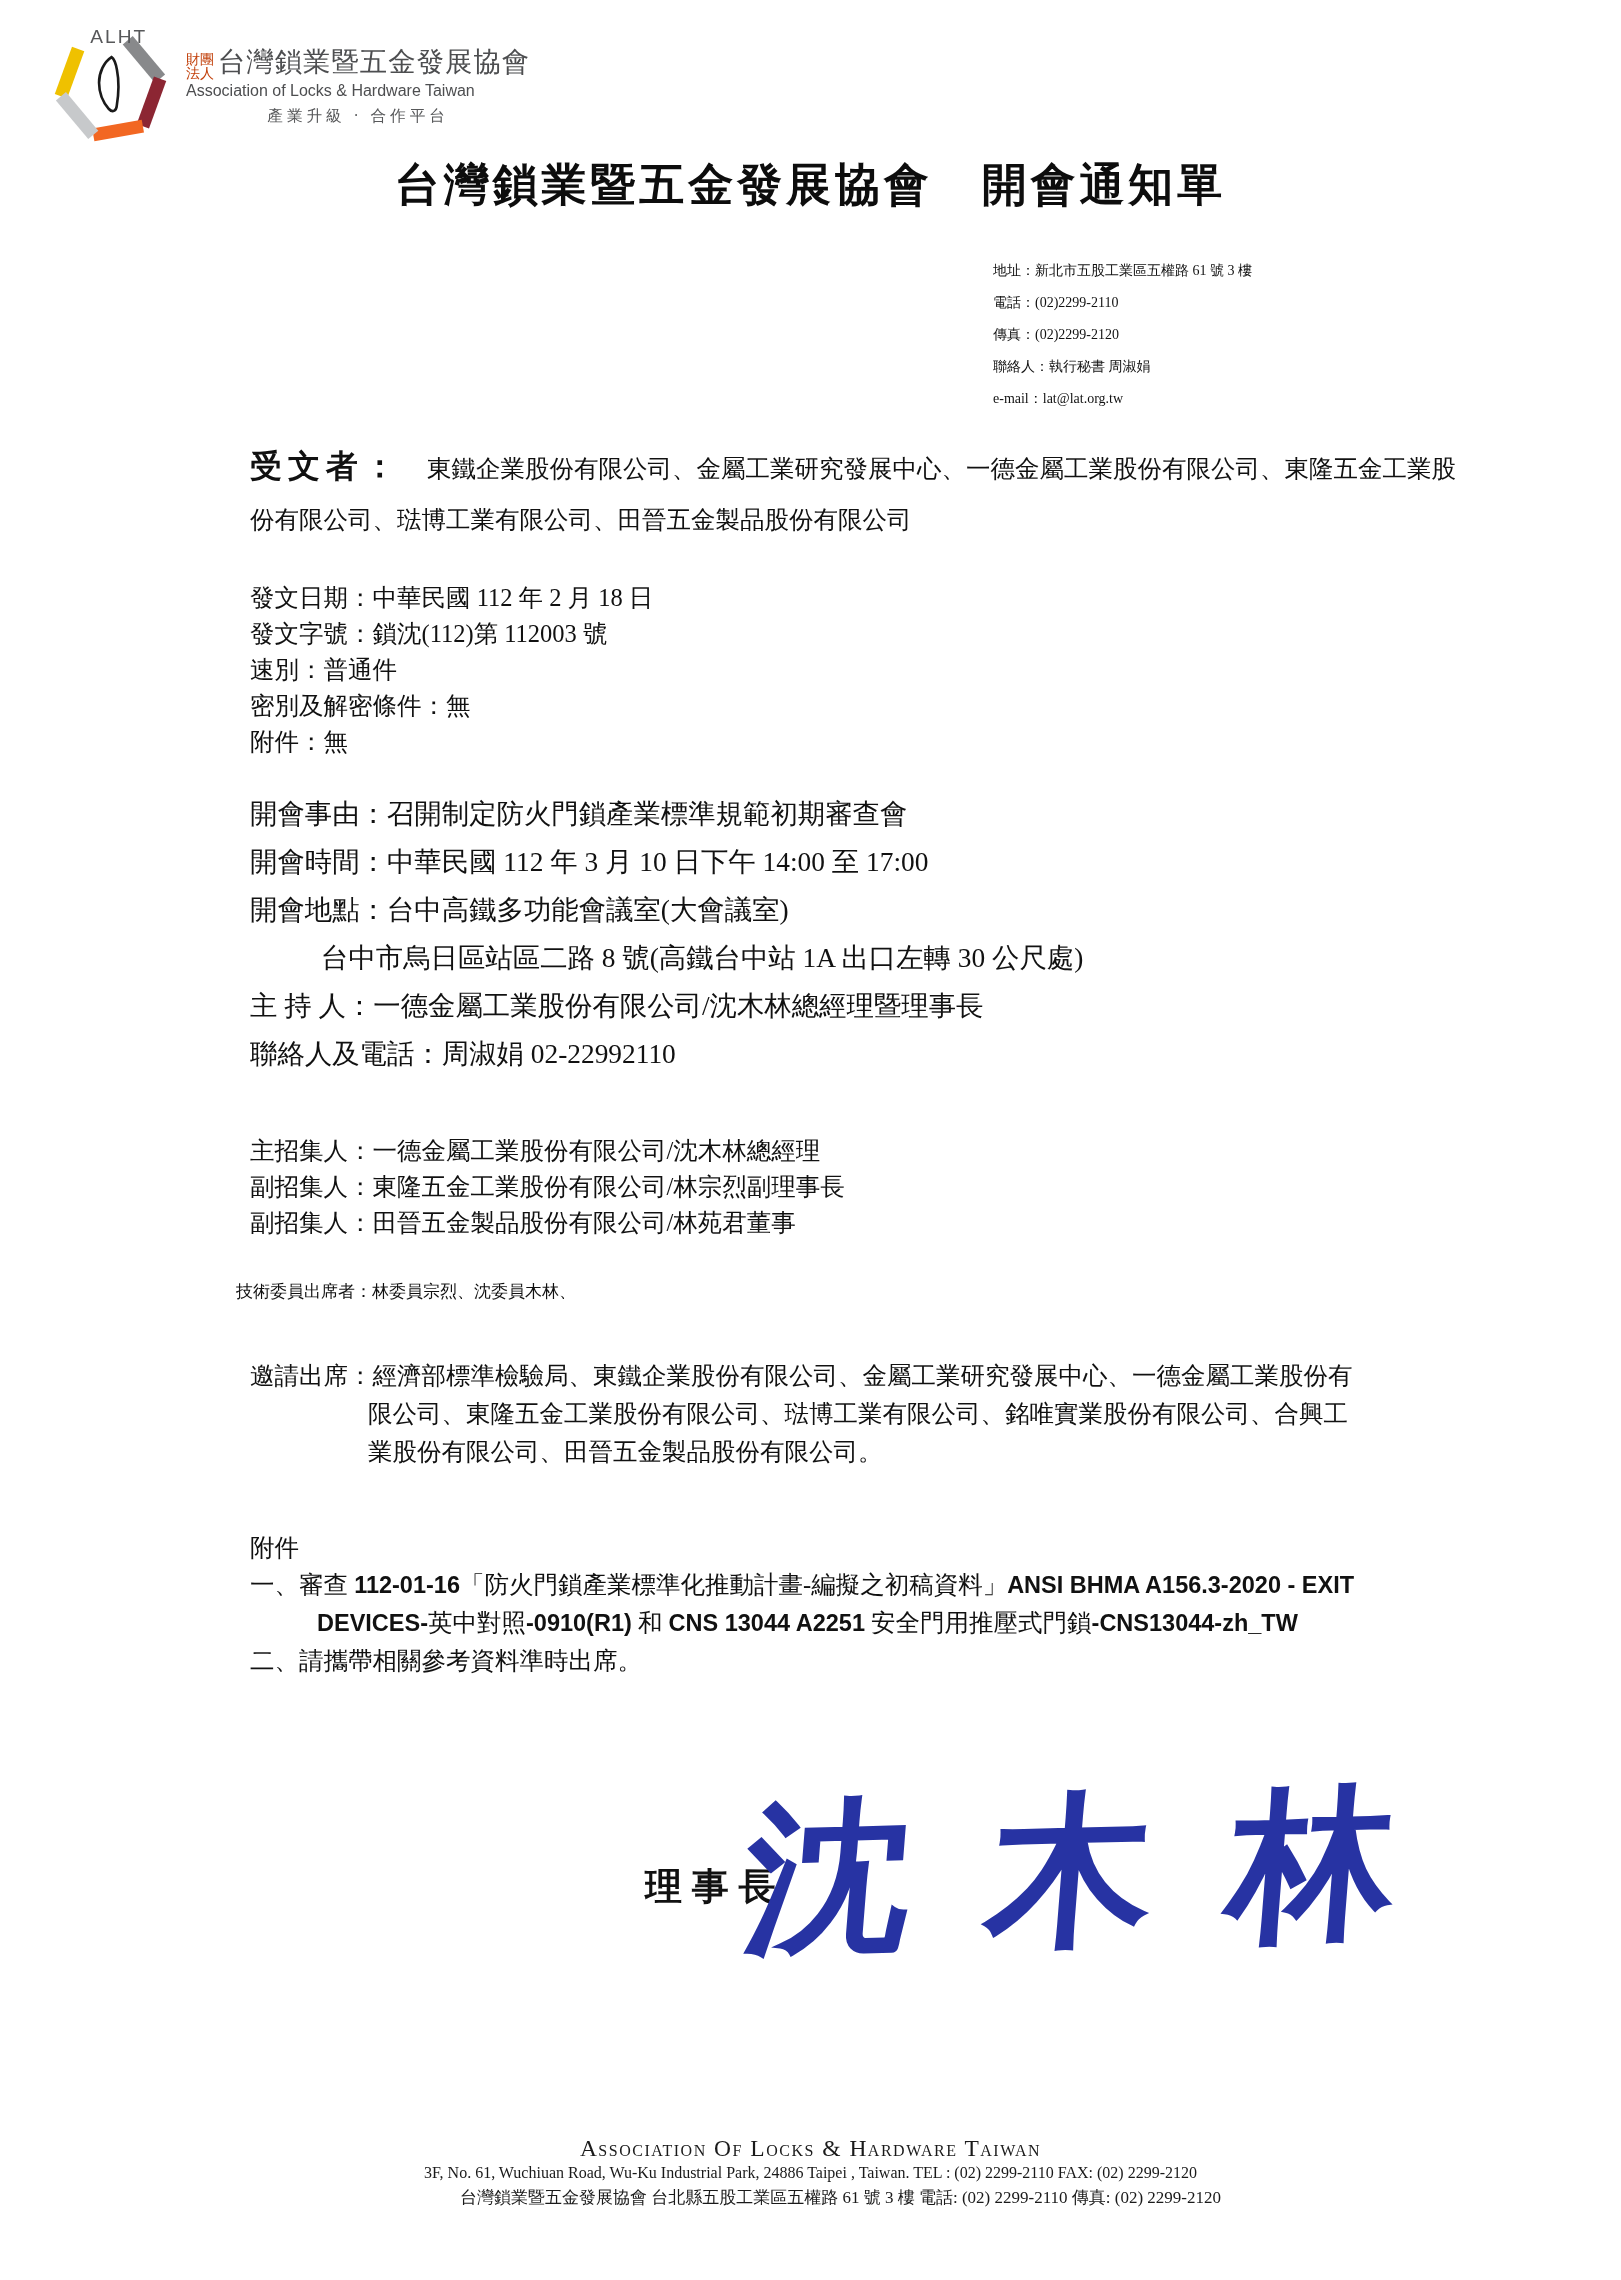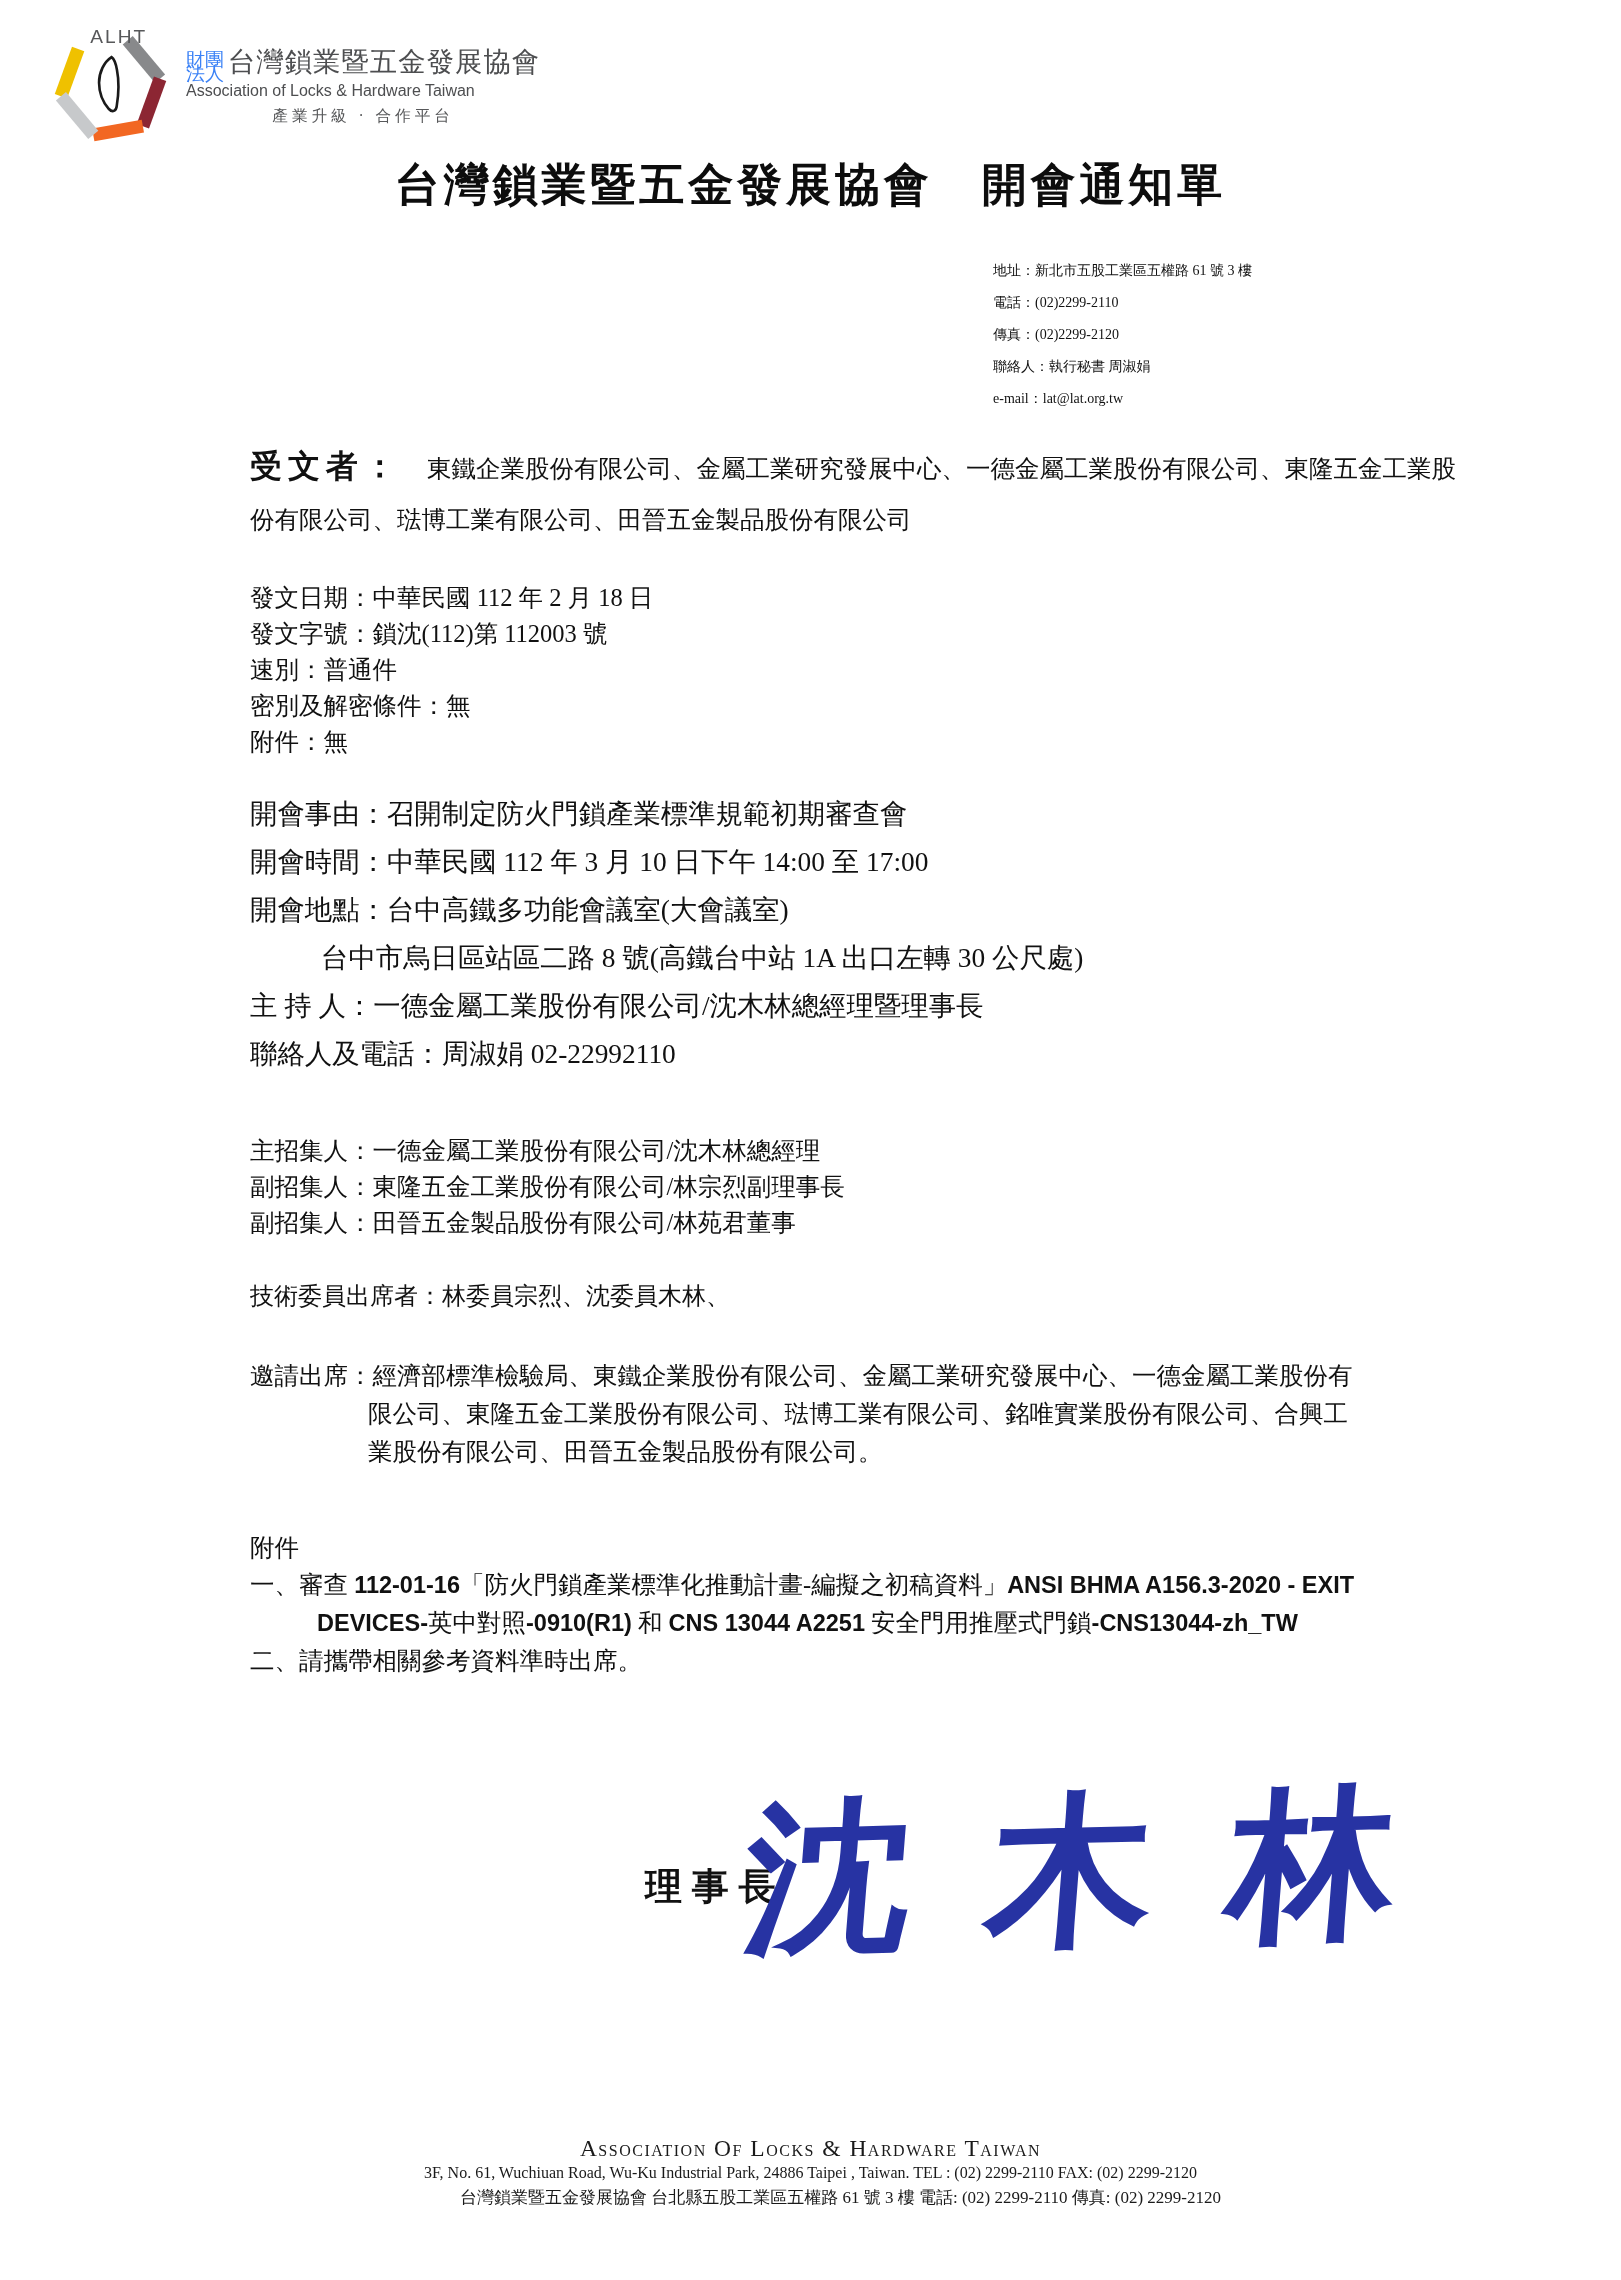--- a/index.html
+++ b/index.html
@@ -4,21 +4,21 @@
 <style>
   html,body{margin:0;padding:0;background:#ffffff;}
   .page{position:relative;width:1621px;height:2281px;background:#ffffff;overflow:hidden;
         font-family:"Liberation Serif","DejaVu Serif",serif;color:#111;}
   .abs{position:absolute;}
   .nowrap{white-space:nowrap;}
 
   
   .logo-text{left:186px;top:47px;}
   .org-type{display:inline-block;vertical-align:top;font-family:Liberation Sans, sans-serif;
-            font-size:19px;line-height:13.7px;color:#3b82f6;margin-top:5.9px;margin-right:3.9px;}
+            font-size:14px;line-height:13.7px;color:#c2410c;margin-top:5.9px;margin-right:3.9px;}
   .org-zh{display:inline-block;font-family:Liberation Mono, monospace;
           font-size:27.4px;line-height:33px;color:#4D4E50;letter-spacing:1px;}
   .org-en{font-family:"Liberation Sans","DejaVu Sans",sans-serif;font-size:16px;color:#4D4E50;margin-top:2px;}
   .slogan{font-size:15.7px;color:#57585A;letter-spacing:3.9px;text-align:center;margin-top:5.9px;}
 
   
   .doc-title{left:0;top:155px;width:1621px;text-align:center;font-size:45px;letter-spacing:3.9px;
              font-weight:700;color:#0d0d0d;}
 
   
@@ -31,21 +31,21 @@
   
   .docmeta{left:250px;top:580px;font-size:24.5px;line-height:36px;}
 
   
   .meeting{left:250px;top:790px;font-size:27.4px;line-height:48px;}
   .meeting .indent{padding-left:71px;}
 
   
   .conveners{left:250px;top:1133px;font-size:24.5px;line-height:36px;}
 
-  .tech{left:250px;top:1280px;font-size:24px;}
+  .tech{left:236px;top:1280px;font-size:17px;}
 
   
   .invited{left:250px;top:1357px;font-size:24.5px;line-height:38px;}
   .invited .hang{padding-left:118px;}
 
   
   .attach{left:250px;top:1529px;font-size:24.5px;line-height:37px;}
   .attach .cont{padding-left:67px;}
   .seg-sans{font-family:"Liberation Sans","DejaVu Sans",sans-serif;font-weight:700;font-size:23.5px;}
 

